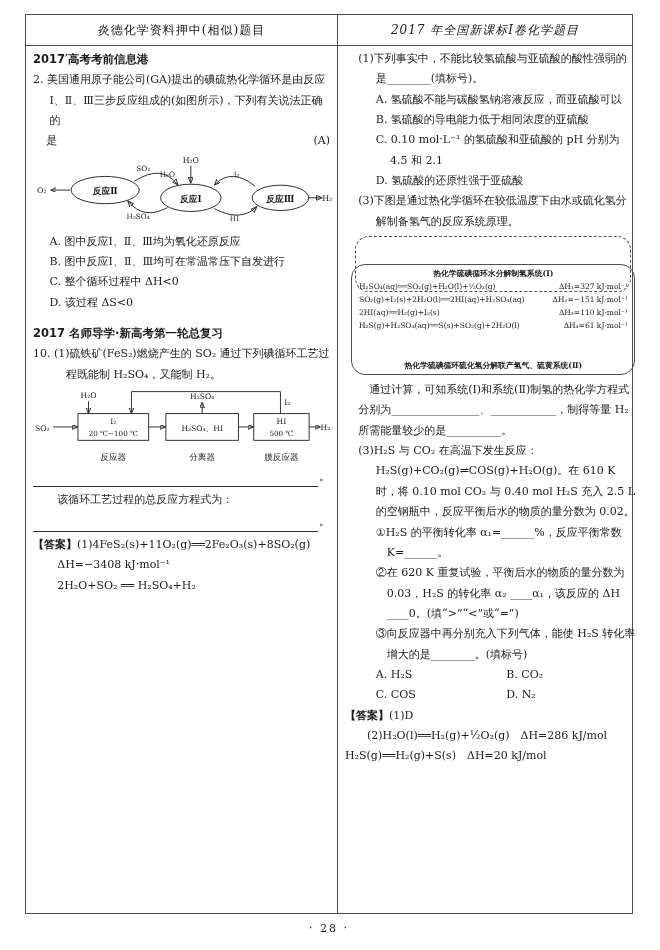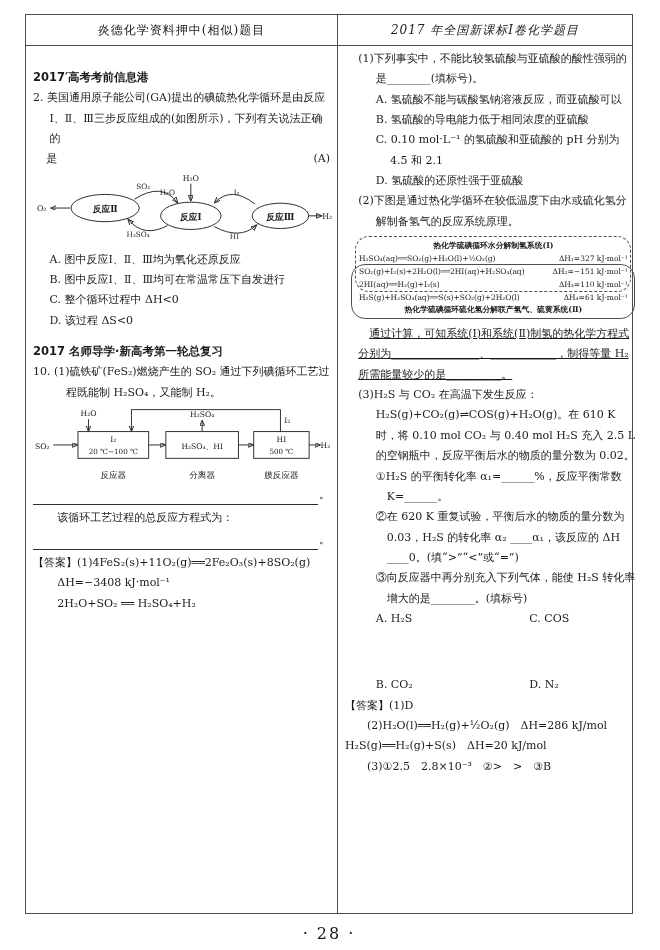--- a/index.html
+++ b/index.html
@@ -9,52 +9,52 @@
           font-size:11px; line-height:1.85; }
   .frame { position:absolute; left:25px; top:14px; width:608px; height:900px; border:1.5px solid #4d4d4d; }
   .hdr { display:flex; height:31px; border-bottom:1.5px solid #4d4d4d; }
   .hcell { display:flex; align-items:center; justify-content:center; font-size:12px; letter-spacing:1px; }
   .hcell.l { width:312px; border-right:1.5px solid #4d4d4d; }
   .hcell.r { flex:1;font-style:italic; }
   .cols { display:flex; height:calc(100% - 31px); }
   .col { padding:3px 7px 0 7px; }
   .col.left { width:312px; border-right:1.5px solid #4d4d4d; }
   .col.right { flex:1; }
-  .blk { font-family:"DejaVu Sans","Liberation Sans",sans-serif; font-weight:normal; }
-  .sec-title { font-family:"DejaVu Sans","Liberation Sans",sans-serif; font-weight:bold; font-size:11.5px; margin-top:18px; }
+  .blk { font-family:"DejaVu Sans","Liberation Sans",sans-serif; font-weight:bold; }
+  .sec-title { font-family:"DejaVu Sans","Liberation Sans",sans-serif; font-weight:bold; font-size:11.5px; margin-top:0; }
   .mt10 { margin-top:10px; }
   .hang15 { padding-left:1.5em; text-indent:-1.5em; }
   .hang30 { padding-left:3em; text-indent:-3em; }
   .q2-last { display:flex; justify-content:space-between; margin-left:1.2em; }
   .opt { margin-left:1.5em; }
   .indent2 { margin-left:2.2em; }
   .blankline { display:flex; align-items:flex-end; margin:1px 0 3px 0; }
   .blankline .rule { flex:1; border-bottom:1px solid #2e2e2e; height:1.15em; margin-right:1px; }
   .ans-ind { margin-left:2.2em; }
   .diag { display:block; margin:2px 0 2px 2px; }
   svg text { font-family:"DejaVu Serif","Liberation Serif",serif; fill:#1b1b1b; }
   svg .node { font-size:9px; font-weight:bold; }
   svg .frm { font-size:8px; }
   svg .sml { font-size:7.5px; }
   svg .cap { font-size:9px; }
   svg line, svg path, svg polyline, svg rect, svg ellipse { stroke:#2a2a2a; stroke-width:1; fill:none; }
   .q28 { margin-top:4px; padding-left:1.5em; text-indent:-1.5em; }
   .sub { margin-left:1.2em; padding-left:1.6em; text-indent:-1.6em; }
   .subopt { margin-left:2.8em; padding-left:1.3em; text-indent:-1.3em; }
   .subitem { margin-left:2.8em; padding-left:1em; text-indent:-1em; }
-  .optgrid { display:grid; grid-template-columns:1fr 1fr; margin-left:2.8em;gap:46px; }
-  .p2b { margin-left:1.2em; text-indent:1em;text-decoration:underline; }
+  .optgrid { display:grid; grid-template-columns:1fr 1fr; margin-left:2.8em; }
+  .p2b { margin-left:1.2em; text-indent:1em; }
   .sysbox { position:relative; margin:4px 2px 5px 6px; padding:4px 7px 3px 8px; font-size:7.5px; line-height:1; }
   .sys-dashed { position:absolute; z-index:0; left:4px; right:4px; top:0; height:56px; border:1px dashed #4f4f4f; border-radius:14px; }
   .sys-solid  { position:absolute; z-index:0; left:0; right:0; top:28px; bottom:0; border:1px solid #4f4f4f; border-radius:14px; }
-  .sys-cap { position:relative; z-index:1; text-align:center; font-weight:bold; font-size:7.8px; height:12px; line-height:12px; }
+  .sys-cap { position:relative; z-index:1; text-align:center; font-weight:bold; font-size:7.8px; height:12px; line-height:12px;margin-top:28px; }
   .sys-row { position:relative; z-index:1; display:flex; justify-content:space-between; align-items:center; height:13px; white-space:nowrap;gap:28px; }
   .ansfirst { text-indent:2em; }
   .kai { font-style:italic; }
-  .pagenum { position:absolute; top:919px; left:0; width:100%; text-align:center; font-size:16px; letter-spacing:2px; }
+  .pagenum { position:absolute; top:919px; left:0; width:100%; text-align:center; font-size:11px; letter-spacing:2px; }
 </style>
 </head>
 <body>
 
 <div class="page">
   <div class="frame">
 
     <div class="hdr">
       <div class="hcell l">炎德化学资料押中(相似)题目</div>
       <div class="hcell r">2017 年全国新课标Ⅰ卷化学题目</div>
@@ -155,21 +155,21 @@
         <div class="ans-ind">ΔH=−3408 kJ·mol⁻¹</div>
         <div class="ans-ind">2H₂O+SO₂ ══ H₂SO₄+H₂</div>
       </div>
 
       <div class="col right">
         <div class="sub">(1)下列事实中，不能比较氢硫酸与亚硫酸的酸性强弱的是________(填标号)。</div>
         <div class="subopt">A. 氢硫酸不能与碳酸氢钠溶液反应，而亚硫酸可以</div>
         <div class="subopt">B. 氢硫酸的导电能力低于相同浓度的亚硫酸</div>
         <div class="subopt">C. 0.10 mol·L⁻¹ 的氢硫酸和亚硫酸的 pH 分别为 4.5 和 2.1</div>
         <div class="subopt">D. 氢硫酸的还原性强于亚硫酸</div>
-        <div class="sub">(2)下图是通过热化学循环在较低温度下由水或硫化氢分解制备氢气的反应系统原理。</div>
+        <div class="sub">(3)下图是通过热化学循环在较低温度下由水或硫化氢分解制备氢气的反应系统原理。</div>
 
         <div class="sysbox">
           <div class="sys-dashed"></div>
           <div class="sys-solid"></div>
           <div class="sys-cap">热化学硫碘循环水分解制氢系统(Ⅰ)</div>
           <div class="sys-row">
             <span>H₂SO₄(aq)══SO₂(g)+H₂O(l)+½O₂(g)</span>
             <span>ΔH₁=327 kJ·mol⁻¹</span>
           </div>
           <div class="sys-row">
@@ -187,29 +187,28 @@
           <div class="sys-cap">热化学硫碘循环硫化氢分解联产氢气、硫黄系统(Ⅱ)</div>
         </div>
 
         <div class="p2b">通过计算，可知系统(Ⅰ)和系统(Ⅱ)制氢的热化学方程式分别为________________、____________，制得等量 H₂ 所需能量较少的是__________。</div>
         <div class="sub">(3)H₂S 与 CO₂ 在高温下发生反应：H₂S(g)+CO₂(g)⇌COS(g)+H₂O(g)。在 610 K 时，将 0.10 mol CO₂ 与 0.40 mol H₂S 充入 2.5 L 的空钢瓶中，反应平衡后水的物质的量分数为 0.02。</div>
         <div class="subitem">①H₂S 的平衡转化率 α₁=______%，反应平衡常数 K=______。</div>
         <div class="subitem">②在 620 K 重复试验，平衡后水的物质的量分数为 0.03，H₂S 的转化率 α₂ ____α₁，该反应的 ΔH ____0。(填“&gt;”“&lt;”或“=”)</div>
         <div class="subitem">③向反应器中再分别充入下列气体，能使 H₂S 转化率增大的是________。(填标号)</div>
         <div class="optgrid">
           <span>A. H₂S</span>
+          <span>B. CO₂</span>
           <span>C. COS</span>
-          <span>B. CO₂</span>
           <span>D. N₂</span>
         </div>
 
         <div>
           <span class="blk">【答案】</span><span>(1)D</span>
         </div>
         <div class="ansfirst">(2)H₂O(l)══H₂(g)+½O₂(g)　ΔH=286 kJ/mol　H₂S(g)══H₂(g)+S(s)　ΔH=20 kJ/mol</div>
-        <div class="ansfirst">(3)①2.5　2.8×10⁻³　②&gt;　&gt;　③B</div>
       </div>
 
     </div>
   </div>
 
   <div class="pagenum">· 28 ·</div>
 </div>
 
 </body></html>

